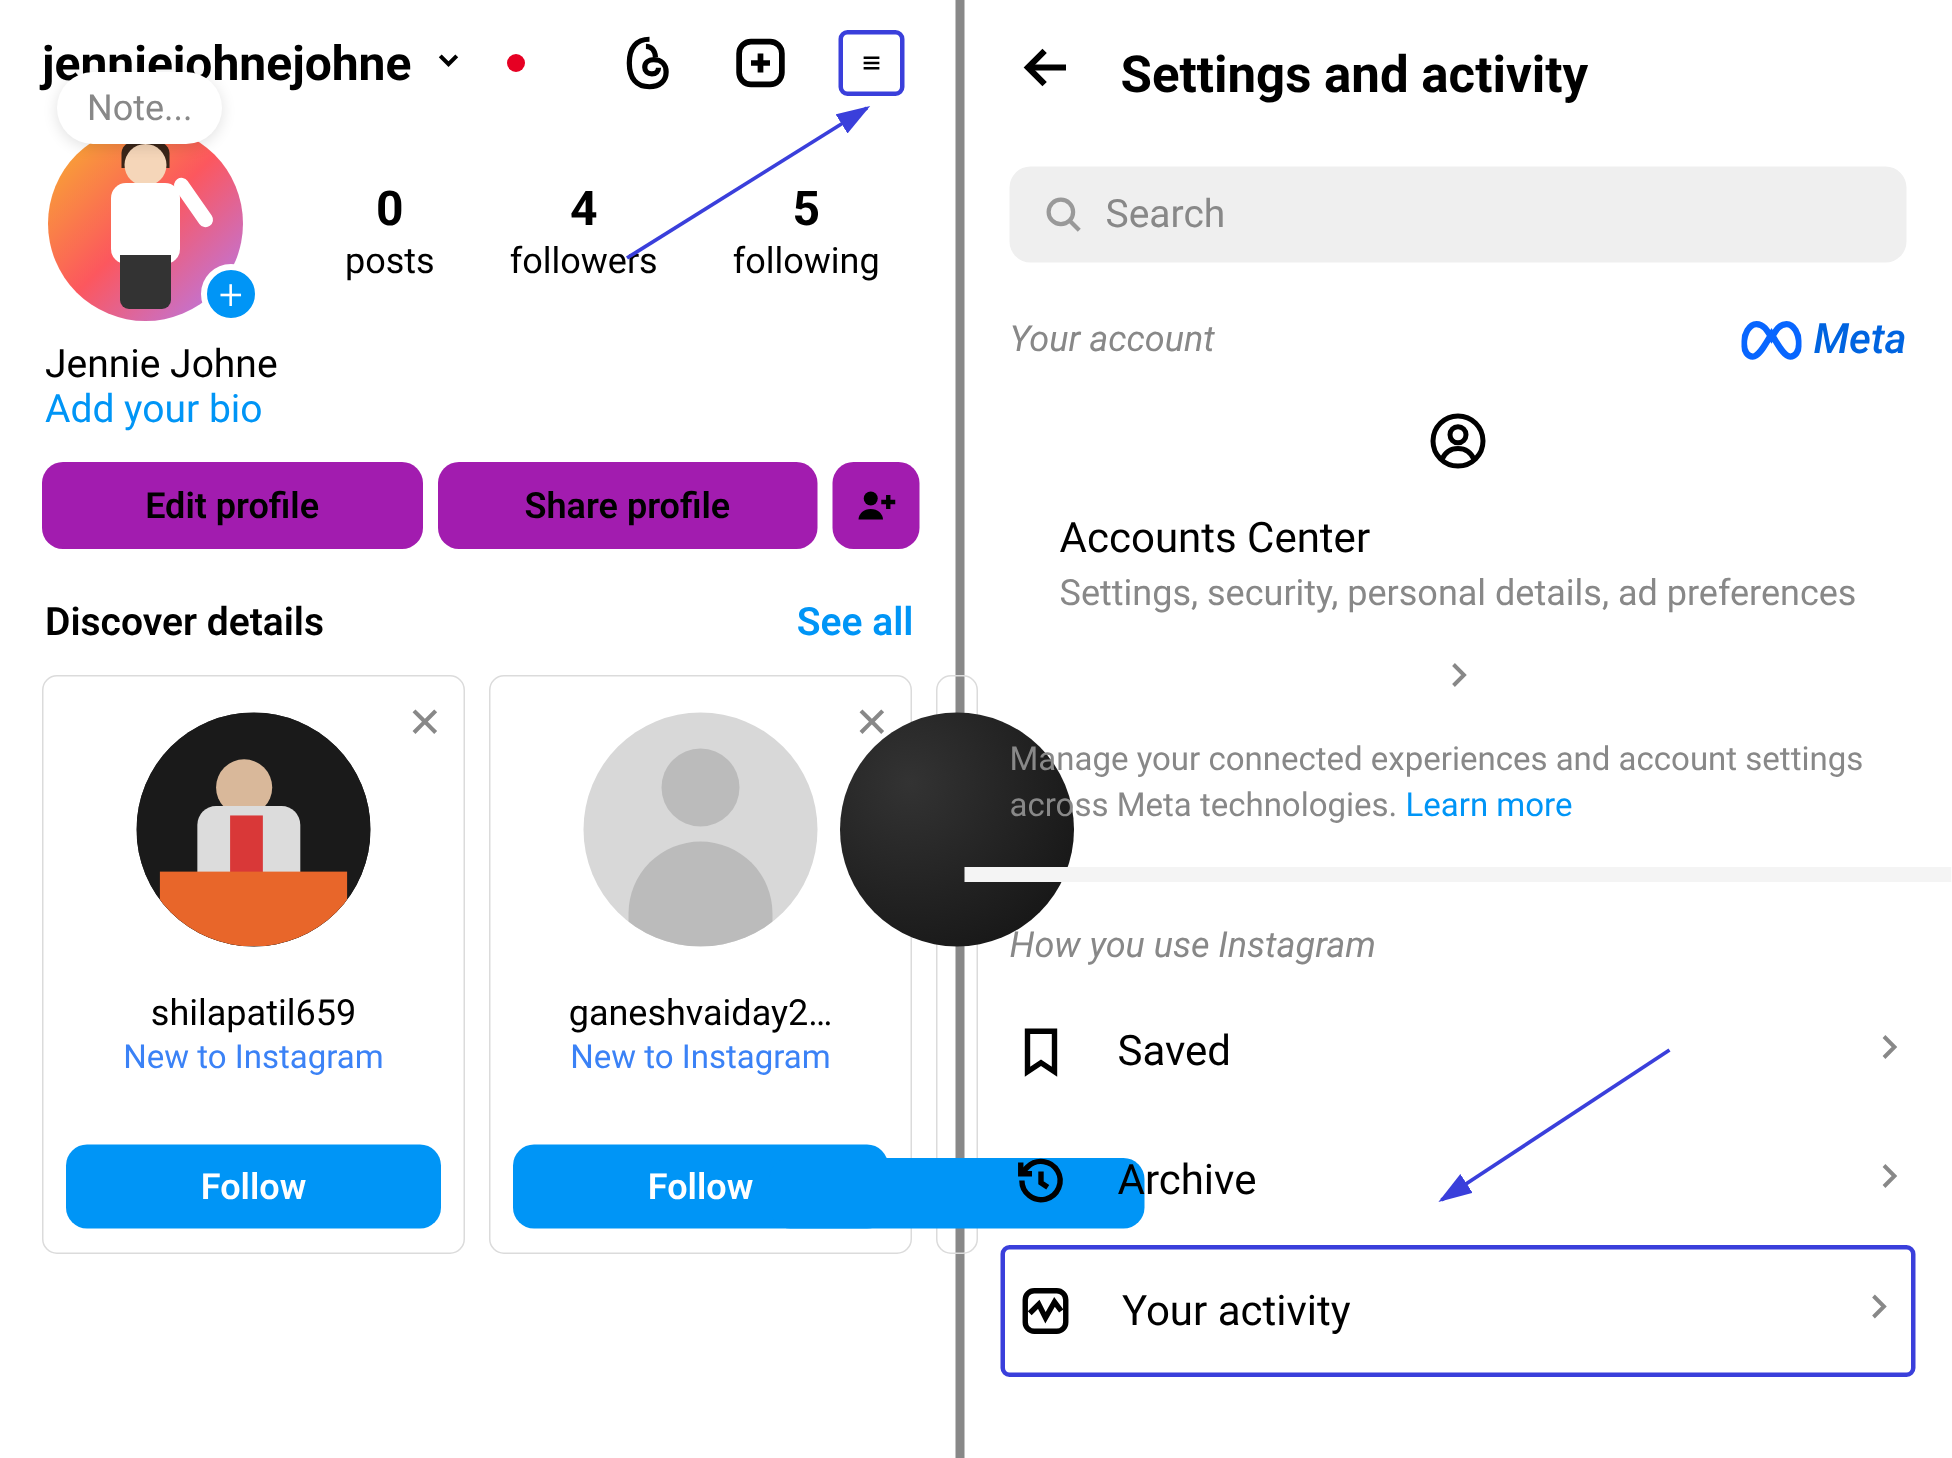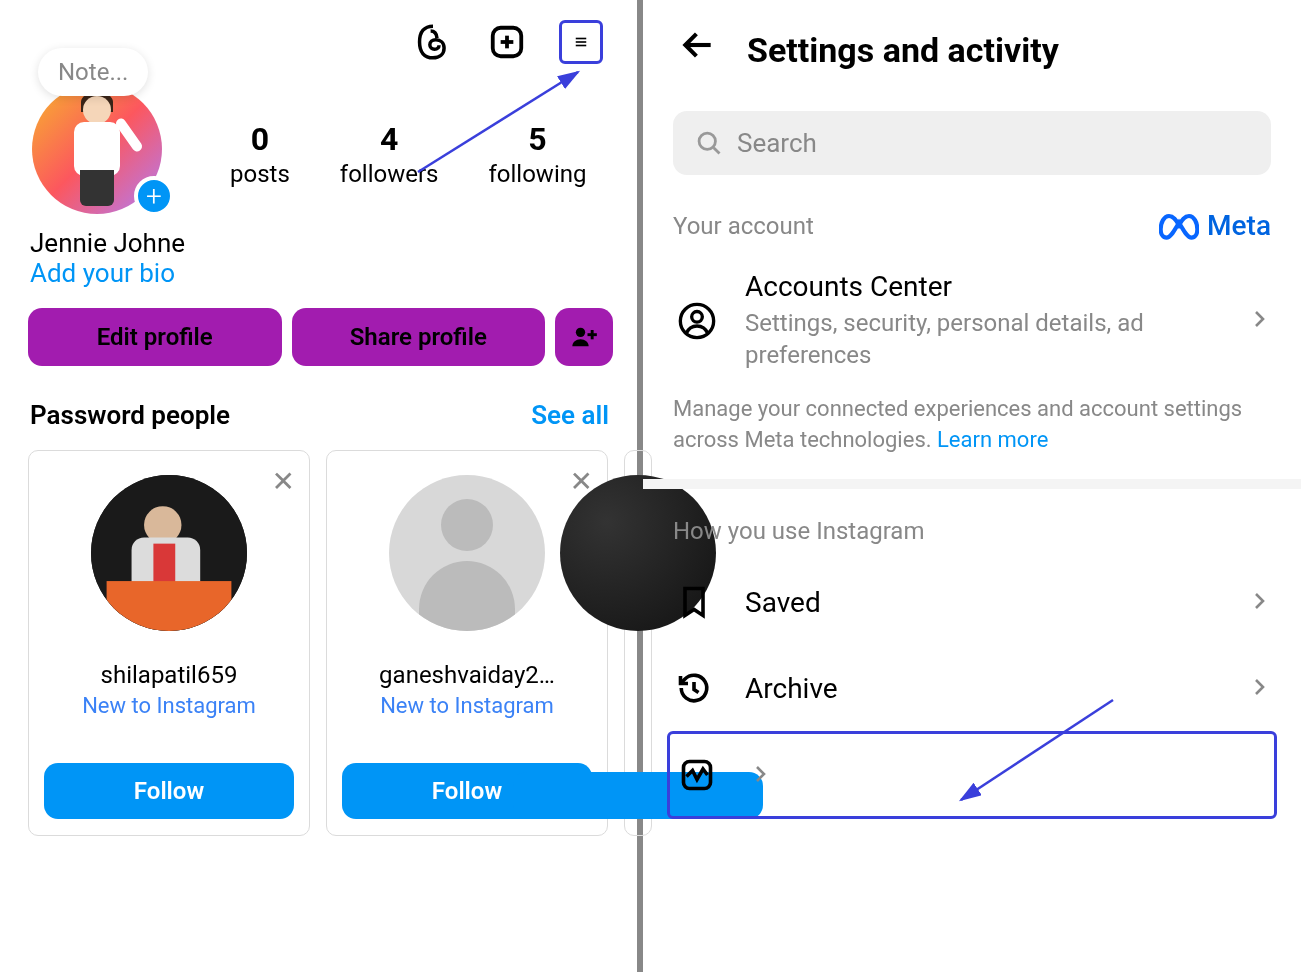--- a/index.html
+++ b/index.html
@@ -103,25 +103,25 @@
   .back-arrow { font-size:36px; cursor:pointer; }
   .settings-title { font-size:34px; font-weight:700; }
 
   .search-box {
     margin:28px 30px 18px 30px; background:#efefef; border-radius:14px;
     height:64px; display:flex; align-items:center; padding:0 22px; gap:14px; color:#888;
   }
   .search-box svg { width:28px;height:28px; }
   .search-text { font-size:26px; }
 
-  .section-label { display:flex; align-items:center; justify-content:space-between; padding:16px 30px 14px 30px; color:#888; font-size:24px;}
+  .section-label { display:flex; align-items:center; justify-content:space-between; padding:16px 30px 14px 30px; color:#888; font-size:24px;font-style:italic;}
   .meta-brand { display:flex; align-items:center; gap:8px; color:#0064e0; font-weight:500; font-size:28px;}
   .meta-brand svg { width:40px; height:28px; }
 
-  .ac-row { display:flex; align-items:center; padding:14px 30px 10px 30px; gap:24px; cursor:pointer;}
+  .ac-row { display:flex; align-items:center; padding:14px 30px 10px 30px; gap:24px; cursor:pointer;flex-direction:column;}
   .ac-icon { width:48px;height:48px; display:flex;align-items:center;justify-content:center; flex-shrink:0;}
   .ac-icon svg { width:40px;height:40px; }
   .ac-text { flex:1; }
   .ac-title { font-size:28px; font-weight:400; }
   .ac-sub { font-size:24px; color:#888; margin-top:4px; line-height:1.35; }
   .chev-right { color:#888; font-size:30px; font-weight:300; }
 
   .info-text { padding:12px 30px 24px 30px; font-size:22px; color:#888; line-height:1.4; }
   .info-text a { color:#0095f6; text-decoration:none; }
 
@@ -135,20 +135,29 @@
   .highlight-box .list-row { padding:4px 0 4px 0; }
 
 </style>
 </head>
 <body>
 
 <div class="container">
 
   <div class="left-panel">
     <div class="profile-header">
+      <div class="username-wrap">
+        <span>jenniejohnejohne</span>
+        <span class="chevron">
+          <svg viewBox="0 0 24 24" width="22" height="22" fill="none" stroke="#000" stroke-width="3">
+              <polyline points="6 9 12 15 18 9"></polyline>
+            </svg>
+        </span>
+        <span class="red-dot"></span>
+      </div>
       <div class="header-icons">
         <div class="icon-btn">
           <svg viewBox="0 0 24 24" fill="none" stroke="#000" stroke-width="2.2">
             <path d="M12 2C6.5 2 3.5 5.5 3.5 12S6.5 22 12 22c4.2 0 7-2.4 7-6.2 0-3.3-2.2-5.2-5.2-5.2-2.2 0-3.8 1.3-3.8 3.2 0 1.7 1.3 2.8 3 2.8 1.8 0 2.8-1.2 2.8-2.6"></path>
             <path d="M14.5 9.5c-.2-3-1.8-4.5-4-4.5"></path>
           </svg>
         </div>
         <div class="icon-btn">
           <svg viewBox="0 0 24 24" fill="none" stroke="#000" stroke-width="2.4">
             <rect x="3" y="3" width="18" height="18" rx="5"></rect>
@@ -214,21 +223,21 @@
         <svg viewBox="0 0 24 24" width="28" height="28" fill="#000">
             <circle cx="9" cy="8" r="4"></circle>
             <path d="M2 20c0-3.3 3.1-6 7-6s7 2.7 7 6"></path>
             <line x1="19" y1="6" x2="19" y2="14" stroke="#000" stroke-width="2.5"></line>
             <line x1="15" y1="10" x2="23" y2="10" stroke="#000" stroke-width="2.5"></line>
           </svg>
       </div>
     </div>
 
     <div class="discover-row">
-      <div class="discover-title">Password people</div>
+      <div class="discover-title">Discover details</div>
       <div class="see-all">See all</div>
     </div>
 
     <div class="people-scroll">
       <div class="person-card">
         <div class="close-x">✕</div>
         <div class="person-avatar pa-photo">
           <svg viewBox="0 0 100 100" width="156" height="156">
             <rect width="100" height="100" fill="#1a1a1a"></rect>
             <circle cx="46" cy="32" r="12" fill="#d9b89a"></circle>
@@ -365,20 +374,21 @@
     </div>
 
     <div class="highlight-box">
       <div class="list-row">
         <div class="ac-icon">
           <svg viewBox="0 0 24 24" fill="none" stroke="#000" stroke-width="2.4">
               <rect x="3" y="3" width="18" height="18" rx="4"></rect>
               <polyline points="5 13 9 9 12 15 16 8 19 12"></polyline>
             </svg>
         </div>
+        <div class="list-label">Your activity</div>
         <div class="chev-right" style="padding-right:4px;">
           <svg viewBox="0 0 24 24" width="24" height="24" fill="none" stroke="#888" stroke-width="2.6">
               <polyline points="9 5 16 12 9 19"></polyline>
             </svg>
         </div>
       </div>
     </div>
 
 
     <svg class="arrow-svg" style="left:300px; top:690px;" width="180" height="140">

